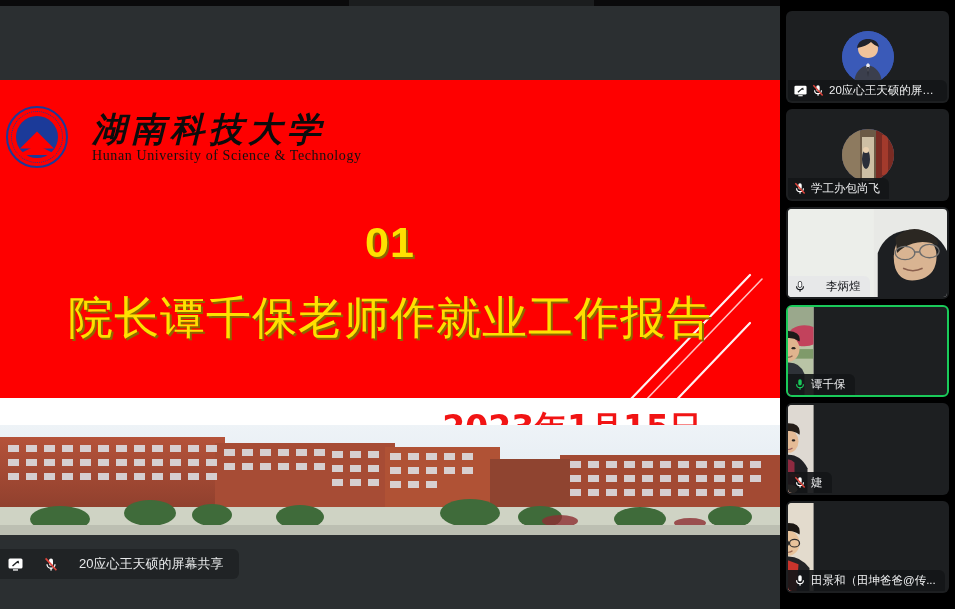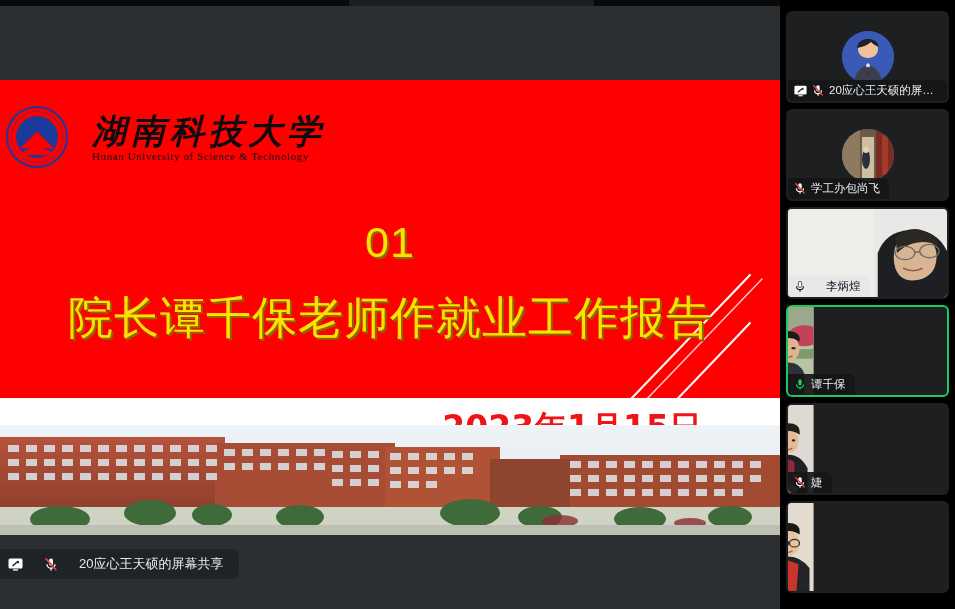--- a/index.html
+++ b/index.html
@@ -71,32 +71,32 @@
   }
   .wordmark { padding-top: 2px; }
   .wordmark .cn {
     font-family: "DejaVu Serif", serif;
     font-size: 34px; font-weight: 700; color: #0c0c0c;
     letter-spacing: 5px; line-height: 1.05;
     font-style: italic;
   }
   .wordmark .en {
     font-family: "Liberation Serif", serif;
-    font-size: 11px; color: #111; letter-spacing: .6px;
+    font-size: 14px; color: #111; letter-spacing: .6px;
     margin-top: 1px;
   }
 
   
   .streaks { position: absolute; right: -40px; bottom: 0px; width: 320px; height: 300px; pointer-events:none; }
 
   
   .slide-number {
     position: absolute; left: 0; right: 0; top: 138px;
     text-align: center;
-    font-size: 43px; font-weight: 400; color: #ffe000;
+    font-size: 43px; font-weight: 700; color: #ffe000;
     text-shadow: 2px 2px 0 #8a6a00;
     letter-spacing: 1px;
   }
   .slide-title {
     position: absolute; left: 0; right: 0; top: 208px;
     text-align: center;
     font-family: "DejaVu Sans", sans-serif;
     font-size: 45px; font-weight: 400; color: #ffe000;
     text-shadow: 2px 2px 0 #8a6a00;
     letter-spacing: 1px;
@@ -564,16 +564,26 @@
           <ellipse cx="26" cy="42" rx="11" ry="13" fill="#e8c39b"></ellipse>
           <path d="M15 36 q10 -12 22 -3 q2 -12 -11 -12 q-13 1 -11 15z" fill="#1b1713"></path>
           <g stroke="#2b2b2b" stroke-width="1.3" fill="none">
             <ellipse cx="21" cy="42" rx="5" ry="4"></ellipse>
             <ellipse cx="32" cy="42" rx="5" ry="4"></ellipse>
             <path d="M26 42 h1"></path>
           </g>
           <path d="M22 50 q4 3 8 0" stroke="#96604d" stroke-width="1.2" fill="none"></path>
         </svg>
       </div>
+      <div class="name-pill">
+        <span class="icon">
+          <svg width="12" height="13" viewBox="0 0 14 15">
+            <rect x="5" y="1.5" width="4" height="7.2" rx="2" fill="#fff"></rect>
+            <path d="M3 7.2a4 4 0 0 0 8 0" stroke="#fff" stroke-width="1.3" fill="none"></path>
+            <rect x="6.4" y="11" width="1.3" height="2.6" fill="#fff"></rect>
+          </svg>
+        </span>
+        <span class="label">田景和（田坤爸爸@传...</span>
+      </div>
     </div>
 
   </div>
 </div>
 
 </body></html>

